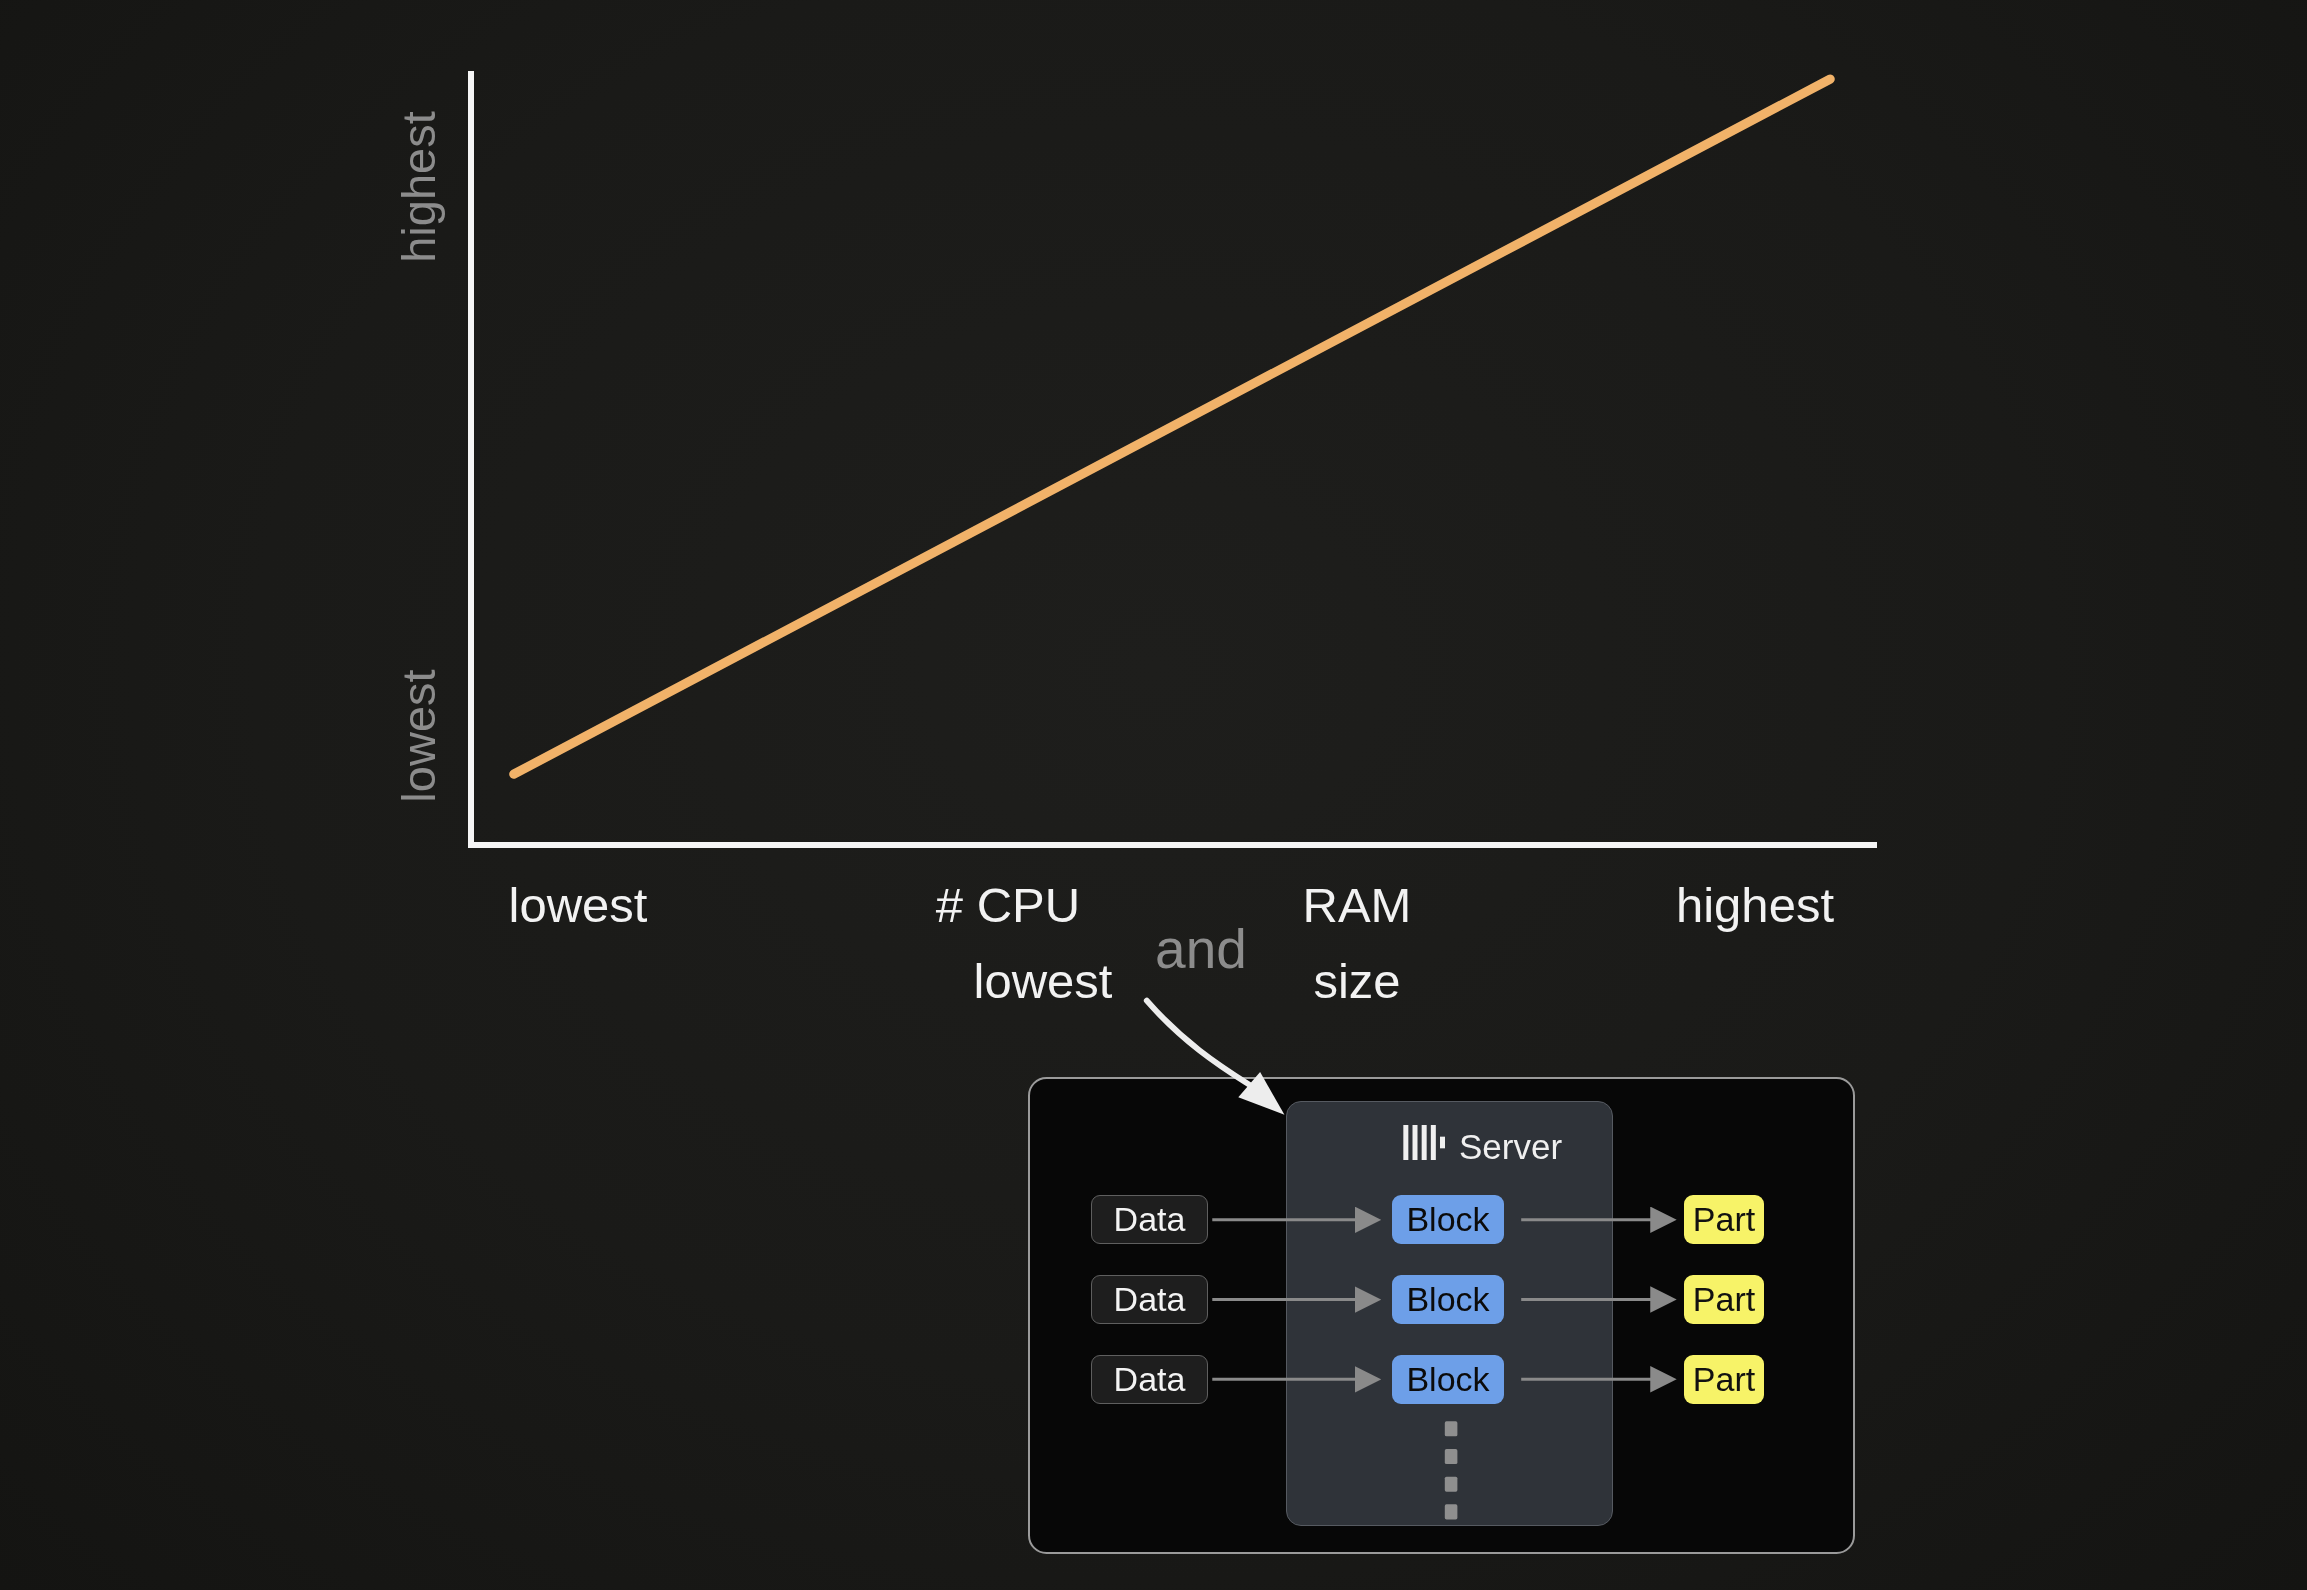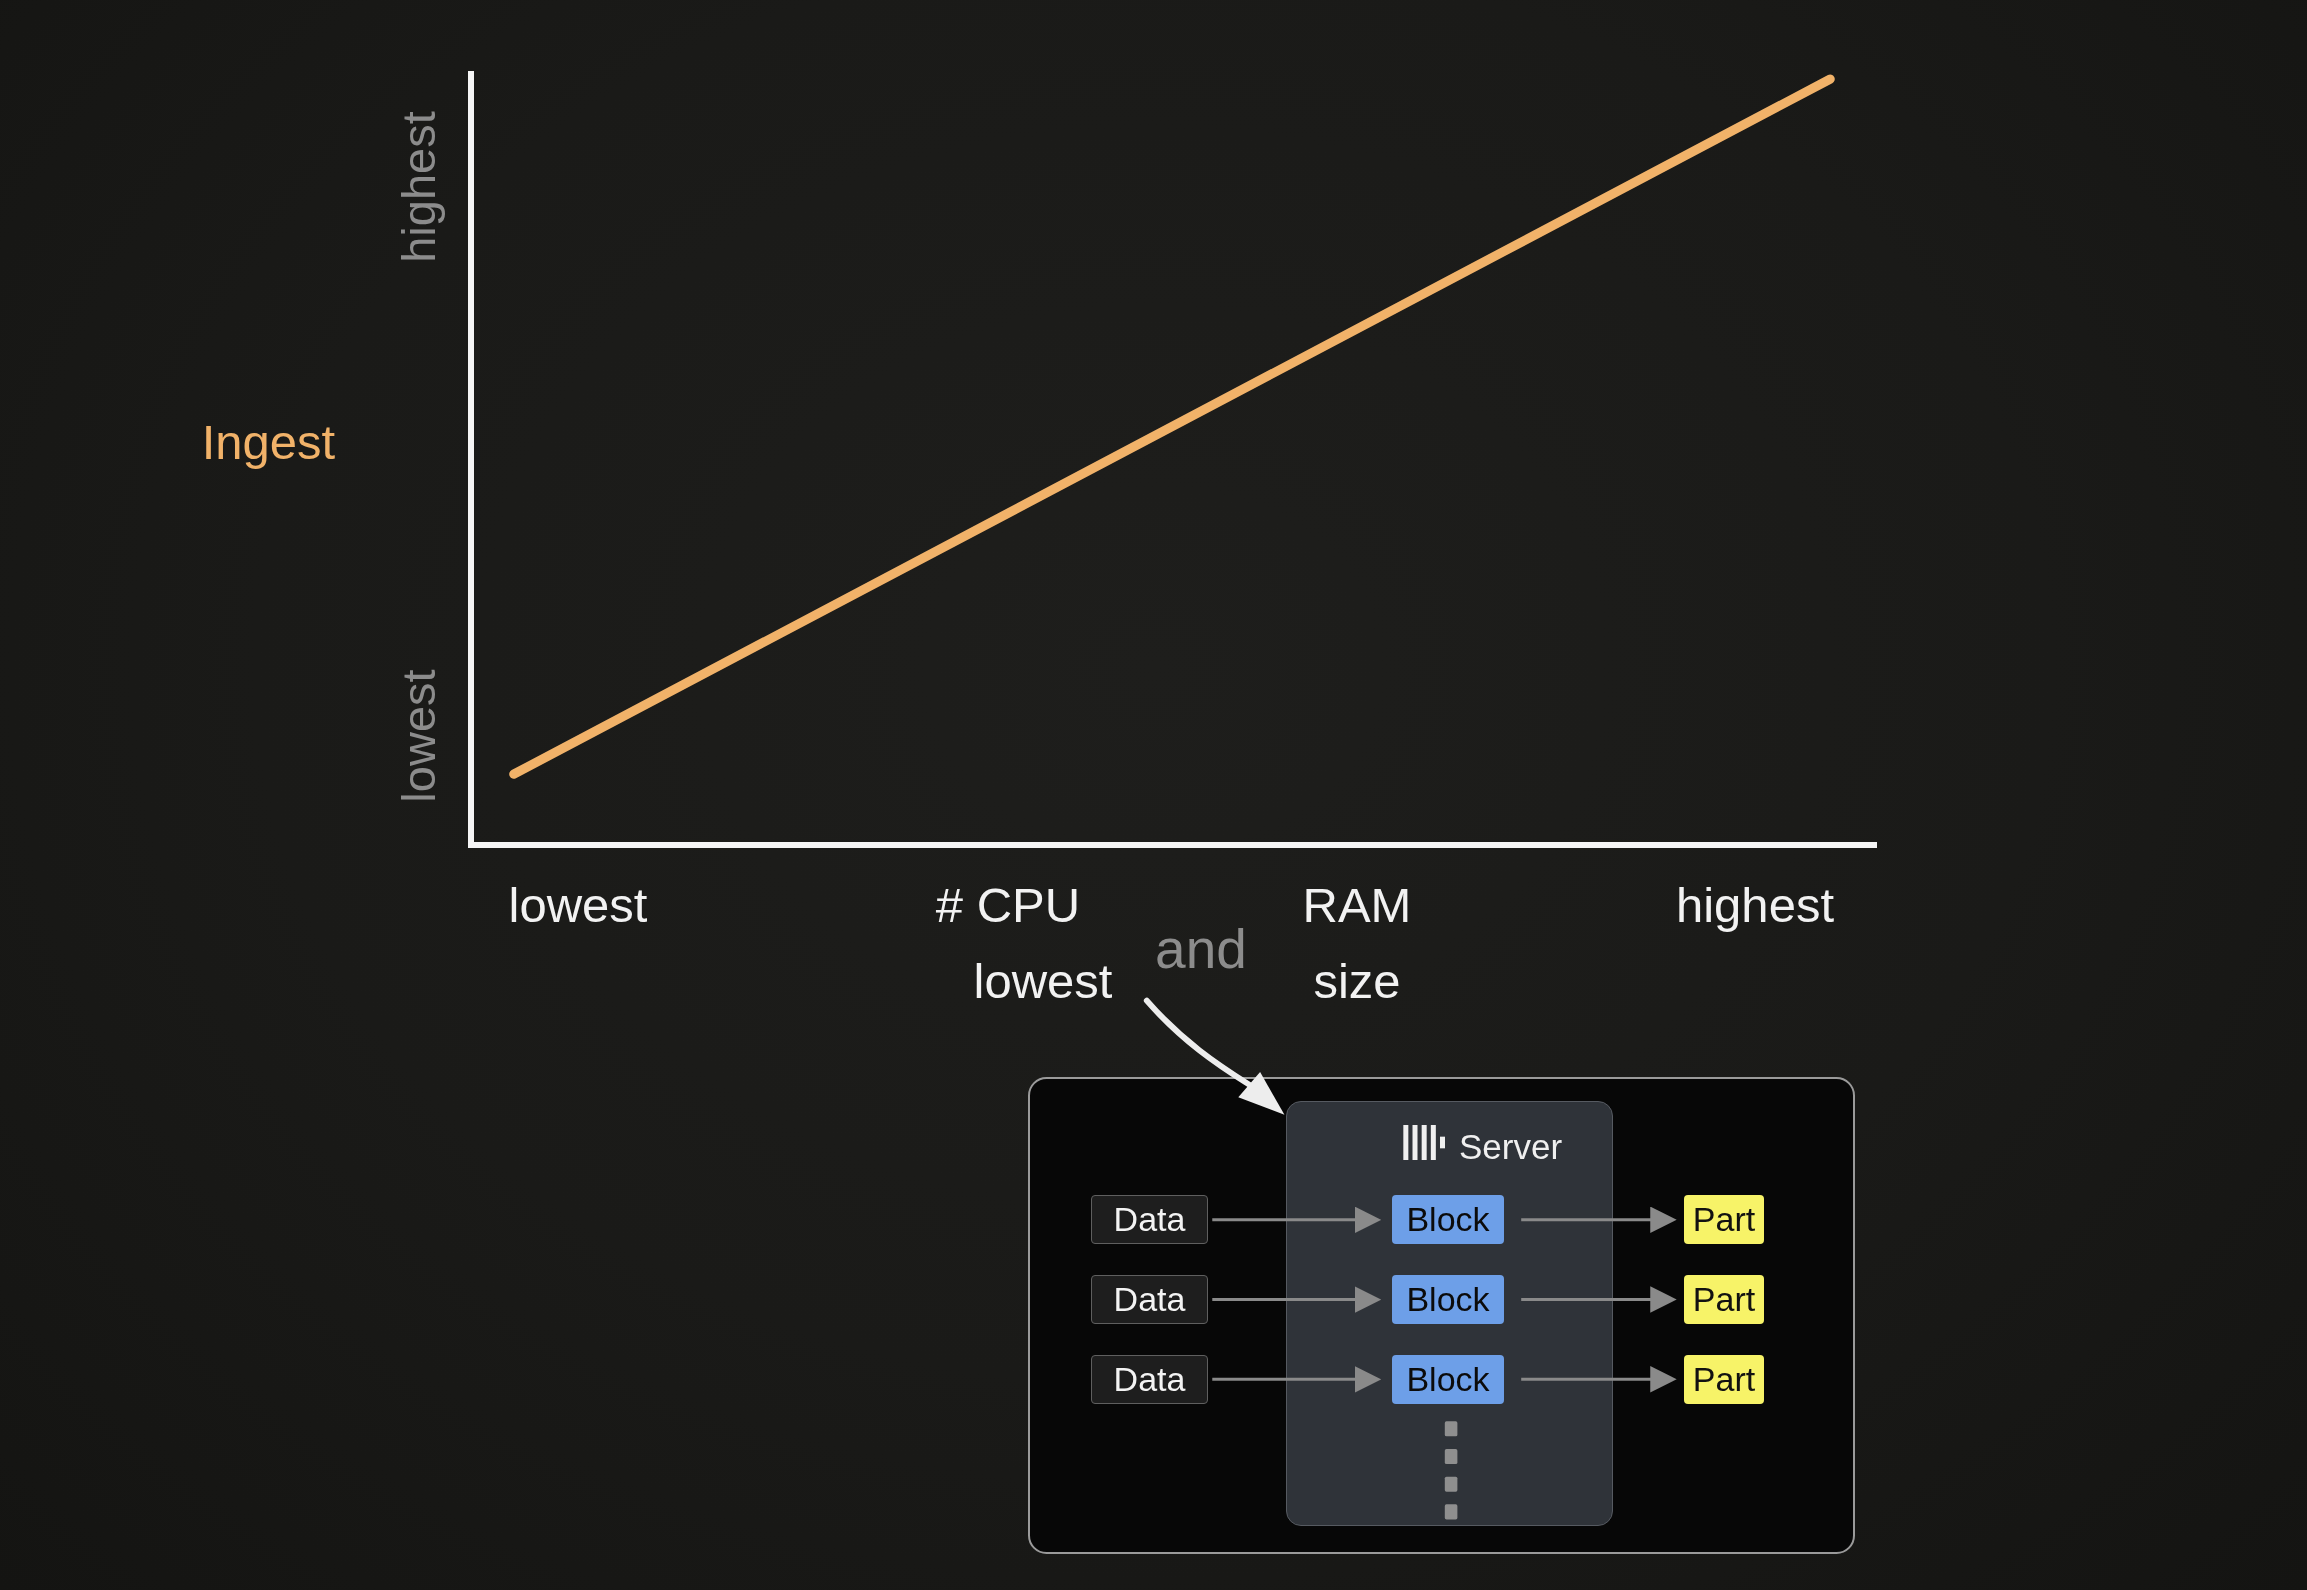--- a/index.html
+++ b/index.html
@@ -49,42 +49,41 @@
     box-sizing:border-box;
   }
   .server-header {
     position:absolute; left:1286px; top:1125px; width:393px;
     display:flex; align-items:center; justify-content:center; gap:12px;
     color:#f0f0f0; font-size:35px;
   }
   .box {
     position:absolute; height:49px; box-sizing:border-box;
     display:flex; align-items:center; justify-content:center;
-    font-size:34px; border-radius:4px;
+    font-size:34px; border-radius:9px;
   }
   .box-data  { left:1091px; width:117px; background:#1e1e1e; border:1.7px solid #5f5f5f; color:#f3f3f3; }
   .box-block { left:1392px; width:112px; background:#6d9fe8; color:#0b0b0b; }
   .box-part  { left:1684px; width:80px; background:#f7f368; color:#111111; }
   .row-0 { top:1195px; }
   .row-1 { top:1275px; }
   .row-2 { top:1355px; }
   
   .overlay { position:absolute; left:0; top:0; z-index:10; pointer-events:none; }
   .orange-line { fill:none; stroke:#f1b269; stroke-width:11; stroke-linecap:round; }
   .flow-arrow { stroke:#8a8a8a; stroke-width:3.5; }
   .hand-arrow { fill:none; stroke:#ededed; stroke-width:7; stroke-linecap:round; }
   .dot { fill:#8f8f8f; }
 </style>
 </head>
 <body>
 
 <div class="page">
 
   <div class="y-title">
-    <span>Ingest</span>
   </div>
   <div class="ytick ytick-top">highest</div>
   <div class="ytick ytick-bottom">lowest</div>
 
   <div class="axis axis-y"></div>
   <div class="axis axis-x"></div>
 
   <div class="xtick xtick-left">lowest</div>
   <div class="xmid xmid-cpu-1"># CPU</div>
   <div class="xmid xmid-cpu-2">lowest</div>

